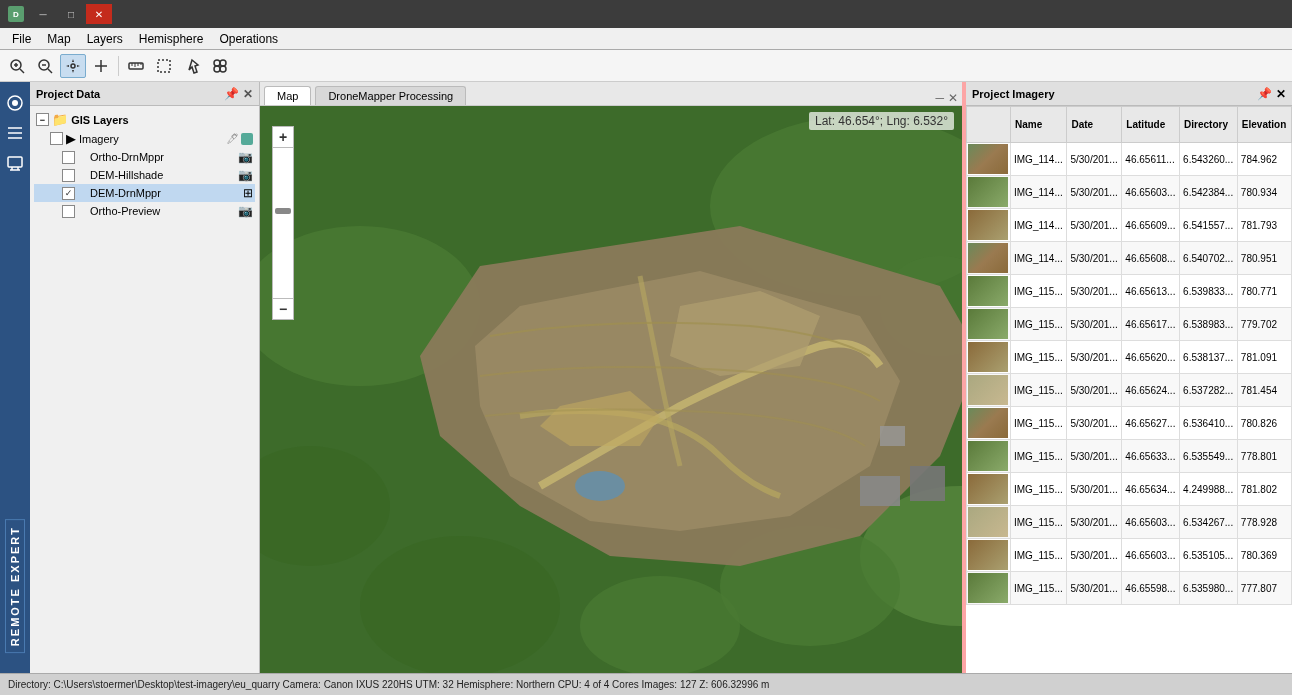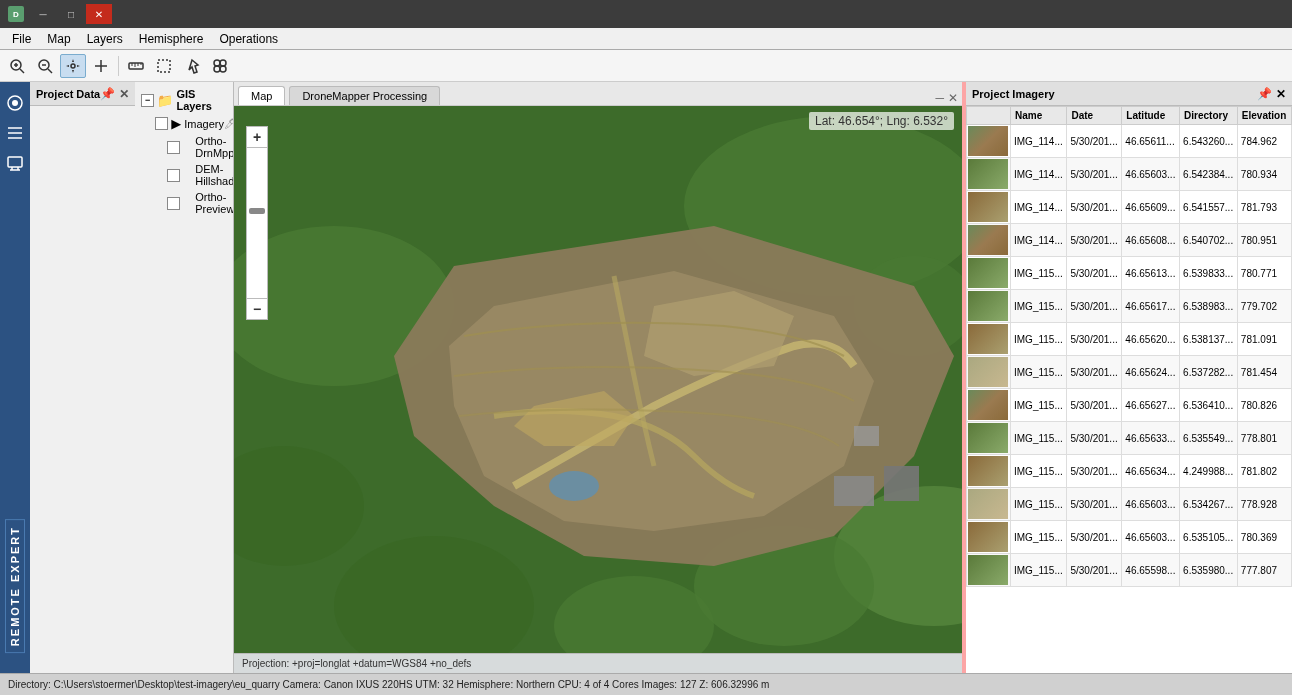--- a/index.html
+++ b/index.html
@@ -85,25 +85,25 @@
       margin-top: auto;
       margin-bottom: 20px;
       padding: 8px 0;
       background: #2c5282;
       border: 1px solid #4a7ab0;
       padding: 6px 3px;
     }
 
     
     #project-panel {
-      width: 204px;
+      width: 230px;
       background: #f0f0f0;
       border-right: 1px solid #bbb;
       display: flex;
-      flex-direction: row;
+      flex-direction: column;
     }
     .panel-header {
       height: 24px;
       background: #e0e0e0;
       border-bottom: 1px solid #bbb;
       display: flex;
       align-items: center;
       padding: 0 6px;
       font-weight: bold;
       font-size: 11px;
@@ -255,21 +255,21 @@
       overflow-x: hidden;
     }
     .img-table {
       width: 100%;
       border-collapse: collapse;
       font-size: 10px;
     }
     .img-table th {
       background: #e8e8e8;
       border: 1px solid #ccc;
-      padding: 3px 4px;
+      padding: 12px 4px;
       text-align: left;
       position: sticky;
       top: 0;
       font-weight: bold;
       font-size: 10px;
       white-space: nowrap;
       margin-left: 24px;
     }
     .img-table td {
       border: 1px solid #ddd;
@@ -452,20 +452,26 @@
         <span style="font-size:12px; margin-left:4px;">📷</span>
       </div>
 
       <div class="tree-item" style="padding-left:28px;">
         <div class="tree-checkbox"></div>
         <span class="tree-indent"></span>
         <span class="tree-label">DEM-Hillshade</span>
         <span style="font-size:12px; margin-left:4px;">📷</span>
       </div>
 
+      <div class="tree-item selected" style="padding-left:28px;">
+        <div class="tree-checkbox checked"></div>
+        <span class="tree-indent"></span>
+        <span class="tree-label">DEM-DrnMppr</span>
+        <span style="font-size:12px; margin-left:4px;">⊞</span>
+      </div>
 
       <div class="tree-item" style="padding-left:28px;">
         <div class="tree-checkbox"></div>
         <span class="tree-indent"></span>
         <span class="tree-label">Ortho-Preview</span>
         <span style="font-size:12px; margin-left:4px;">📷</span>
       </div>
     </div>
   </div>
 
@@ -523,23 +529,20 @@
       <div class="zoom-controls">
         <div class="zoom-btn">+</div>
         <div class="zoom-slider-track">
           <div class="zoom-slider-thumb"></div>
         </div>
         <div class="zoom-btn">−</div>
       </div>
 
     </div>
 
-    <div class="map-projection">
-      <span>Projection: +proj=longlat +datum=WGS84 +no_defs</span>
-    </div>
   </div>
 
   <div id="imagery-panel">
     <div class="imagery-header">
       <span class="header-title">Project Imagery</span>
       <div style="display:flex; gap:4px; align-items:center;">
         <span style="cursor:pointer; font-size:12px;">📌</span>
         <span style="cursor:pointer; font-size:12px;">✕</span>
       </div>
     </div>

